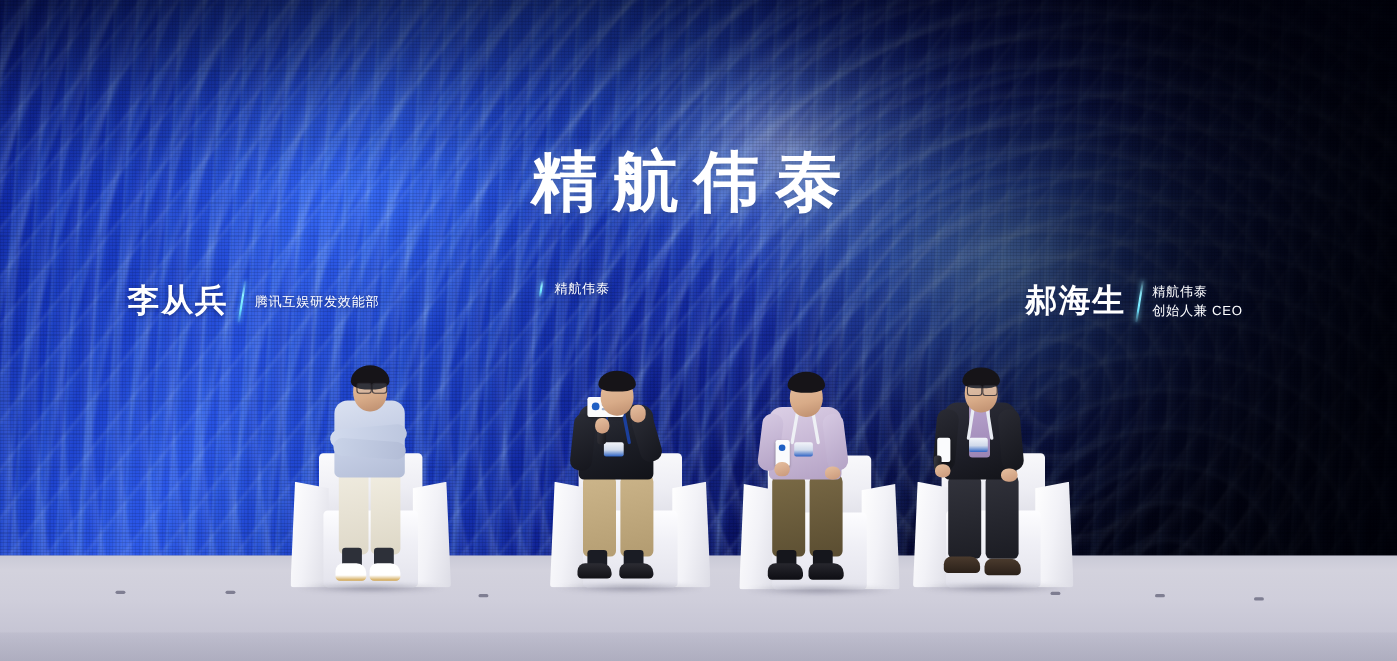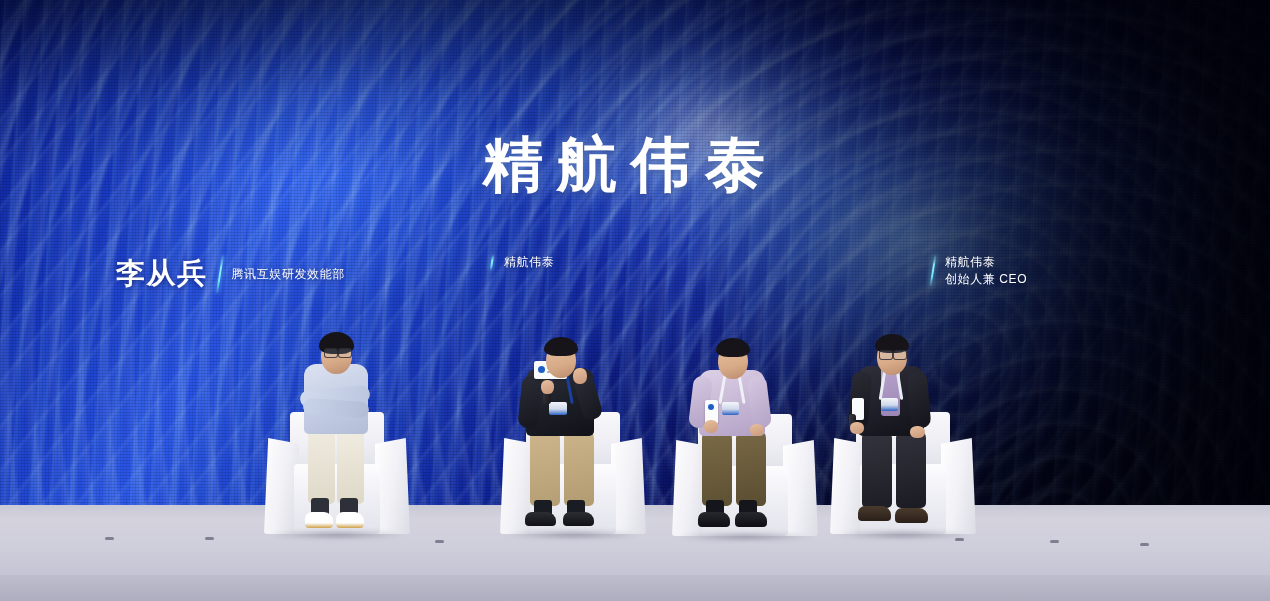--- a/index.html
+++ b/index.html
@@ -365,20 +365,21 @@
   </div>
 
   <div class="speaker-block" id="speaker-block-1">
     <div class="speaker-divider"></div>
     <div class="speaker-affil">
       <div>精航伟泰</div>
     </div>
   </div>
 
   <div class="speaker-block" id="speaker-block-2">
+    <div class="speaker-name">郝海生</div>
     <div class="speaker-divider"></div>
     <div class="speaker-affil">
       <div>精航伟泰</div>
       <div>创始人兼 CEO</div>
     </div>
   </div>
 
   <div class="floor-seam"></div>
   <div class="stage-floor">
     <div class="front-edge"></div>

